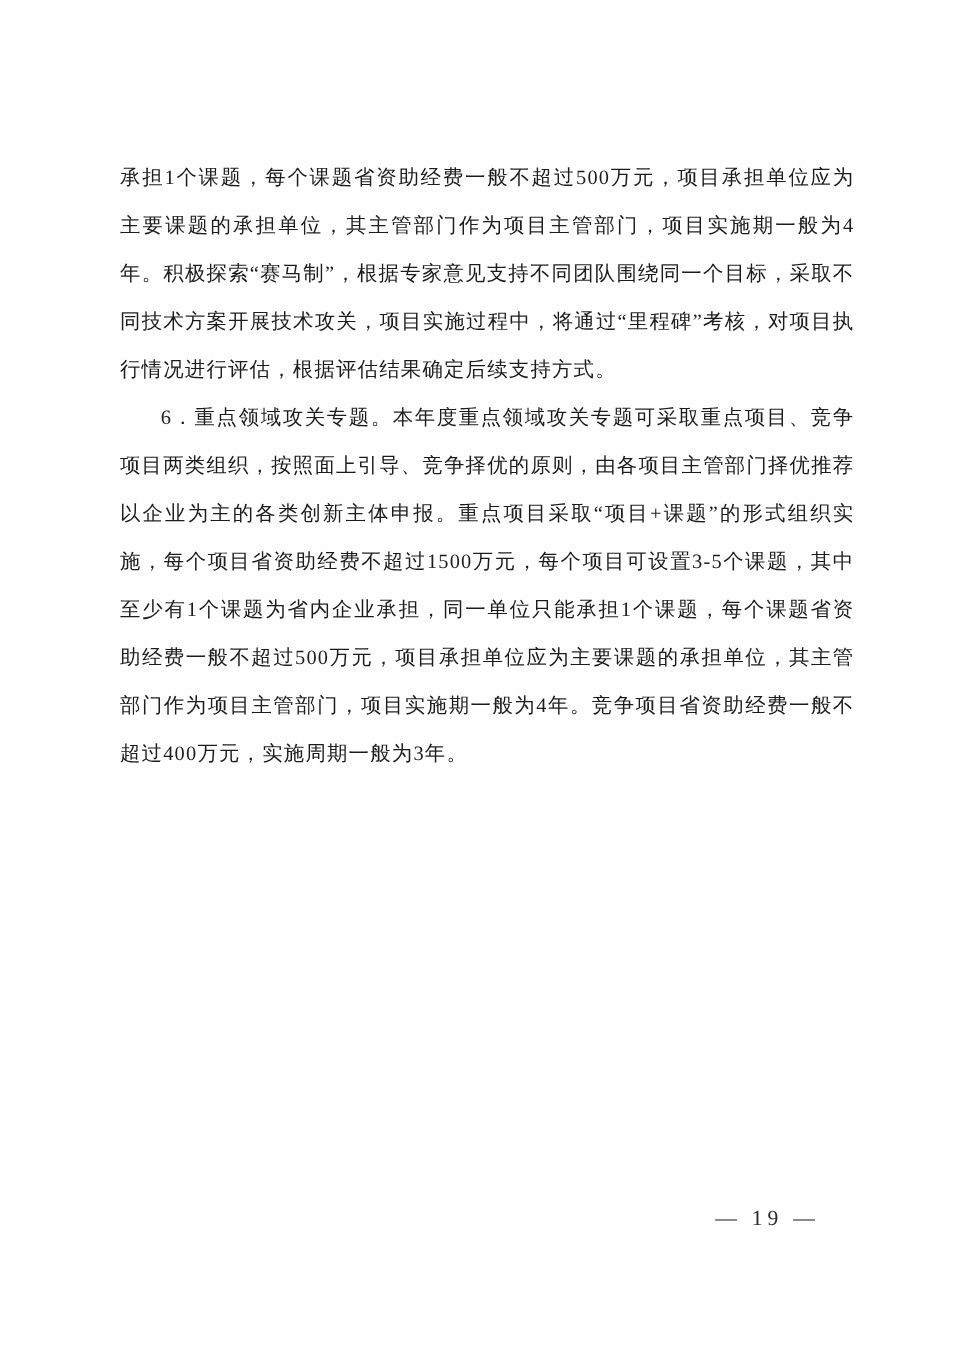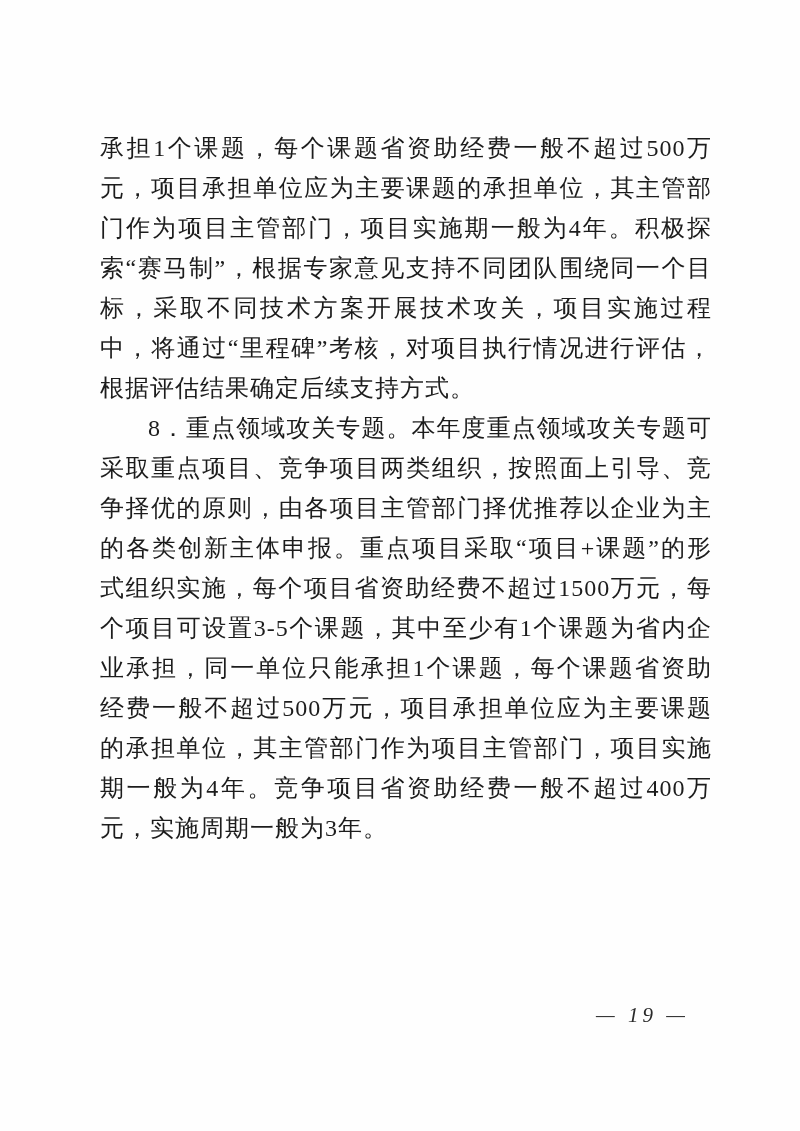--- a/index.html
+++ b/index.html
@@ -17,52 +17,51 @@
     color: #1c1c1c;
   }
   .content {
     position: absolute;
     top: 128px;
     left: 100px;
     width: 612px;
   }
   .para {
     margin: 0;
-    font-size: 24px;
+    font-size: 17px;
     line-height: 40px;
     text-align: justify;
     text-justify: inter-character;
     letter-spacing: 1px;
   }
   .para.indented {
     text-indent: 2em;
   }
   .footer {
     position: absolute;
     top: 1000px;
     left: 0;
     width: 800px;
     height: 30px;
   }
   .page-number {
     position: absolute;
     left: 596px;
     top: 0;
-    font-size: 21px;
+    font-size: 18px;
     line-height: 30px;
     letter-spacing: 4px;
     color: #2a2a2a;
     white-space: nowrap;
-    font-style: italic;
   }
 </style>
 </head>
 <body>
 
 <div class="page">
   <div class="content">
     <p class="para">承担1个课题，每个课题省资助经费一般不超过500万元，项目承担单位应为主要课题的承担单位，其主管部门作为项目主管部门，项目实施期一般为4年。积极探索“赛马制”，根据专家意见支持不同团队围绕同一个目标，采取不同技术方案开展技术攻关，项目实施过程中，将通过“里程碑”考核，对项目执行情况进行评估，根据评估结果确定后续支持方式。</p>
-    <p class="para indented">8．重点领域攻关专题。本年度重点领域攻关专题可采取重点项目、竞争项目两类组织，按照面上引导、竞争择优的原则，由各项目主管部门择优推荐以企业为主的各类创新主体申报。重点项目采取“项目+课题”的形式组织实施，每个项目省资助经费不超过1500万元，每个项目可设置3-5个课题，其中至少有1个课题为省内企业承担，同一单位只能承担1个课题，每个课题省资助经费一般不超过500万元，项目承担单位应为主要课题的承担单位，其主管部门作为项目主管部门，项目实施期一般为4年。竞争项目省资助经费一般不超过400万元，实施周期一般为3年。</p>
+    <p class="para indented">6．重点领域攻关专题。本年度重点领域攻关专题可采取重点项目、竞争项目两类组织，按照面上引导、竞争择优的原则，由各项目主管部门择优推荐以企业为主的各类创新主体申报。重点项目采取“项目+课题”的形式组织实施，每个项目省资助经费不超过1500万元，每个项目可设置3-5个课题，其中至少有1个课题为省内企业承担，同一单位只能承担1个课题，每个课题省资助经费一般不超过500万元，项目承担单位应为主要课题的承担单位，其主管部门作为项目主管部门，项目实施期一般为4年。竞争项目省资助经费一般不超过400万元，实施周期一般为3年。</p>
   </div>
   <div class="footer">
     <span class="page-number">— 19 —</span>
   </div>
 </div>
 
 </body></html>

